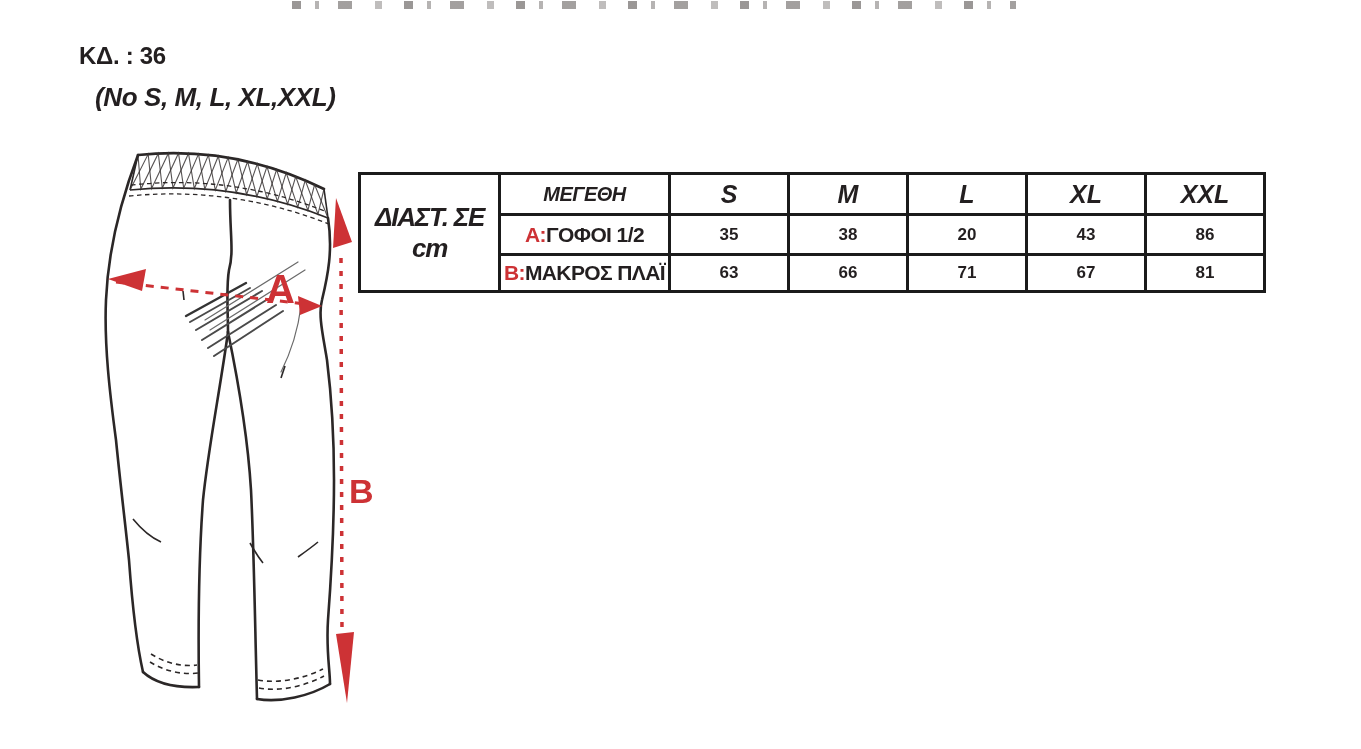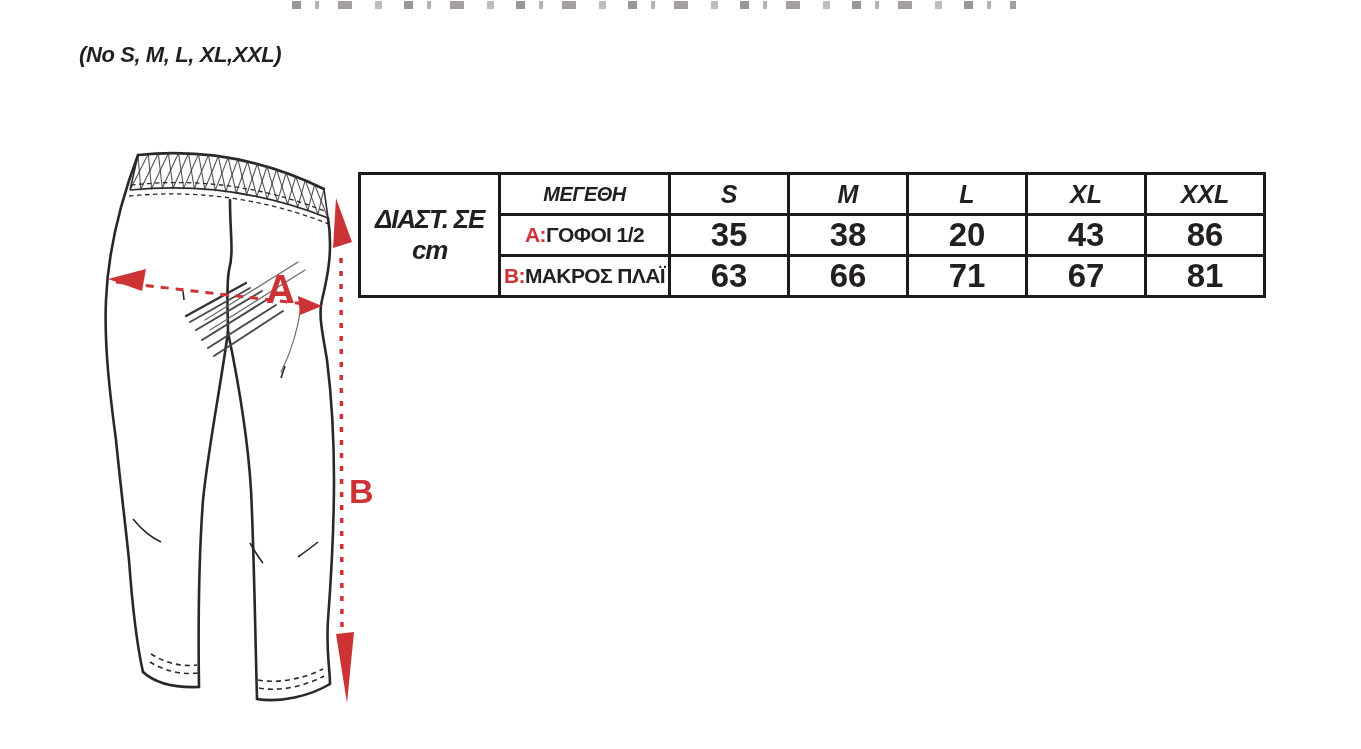--- a/index.html
+++ b/index.html
@@ -14,21 +14,21 @@
     background:repeating-linear-gradient(90deg,
       rgba(72,66,64,.55) 0 9px, transparent 9px 23px,
       rgba(72,66,64,.4) 23px 27px, transparent 27px 46px,
       rgba(72,66,64,.5) 46px 60px, transparent 60px 83px,
       rgba(72,66,64,.35) 83px 90px, transparent 90px 112px);
   }
   
   .heading{position:absolute;left:79px;top:44px;line-height:1;white-space:nowrap;}
   .code{font-size:24px;font-weight:bold;letter-spacing:-.3px;margin:0 0 10px 0;}
   .title{font-size:23px;font-weight:normal;letter-spacing:-.4px;margin:0 0 9px 0;}
-  .note{font-size:22px;font-weight:bold;font-style:italic;letter-spacing:-.4px;margin:0;}
+  .note{font-size:26px;font-weight:bold;font-style:italic;letter-spacing:-.4px;margin:16px;}
   
   svg.draw{position:absolute;left:0;top:0;}
   .outline{fill:none;stroke:#2b2727;stroke-width:2.6;stroke-linecap:round;stroke-linejoin:round;}
   .thinline{fill:none;stroke:#2b2727;stroke-width:1.6;}
   .stitch{fill:none;stroke:#2b2727;stroke-width:1.3;stroke-dasharray:4.5 3.5;}
   .hemstitch{fill:none;stroke:#2b2727;stroke-width:1.6;stroke-dasharray:5 4;}
   .zig{fill:none;stroke:#3a3535;stroke-width:1.1;opacity:.85;}
   .shade{fill:none;stroke:#4a4a4a;stroke-width:2;stroke-linecap:round;}
   .shadeThin{fill:none;stroke:#6a6a6a;stroke-width:1.2;stroke-linecap:round;}
   .shadeDark{fill:none;stroke:#333;stroke-width:2.4;stroke-linecap:round;}
@@ -41,31 +41,32 @@
     position:absolute;left:358px;top:172px;border-collapse:collapse;
     table-layout:fixed;width:905px;
   }
   table.size td{
     border:3px solid #1b1b1b;text-align:center;vertical-align:middle;
     padding:0;font-weight:bold;color:#231f20;background:#fff;
   }
   td.unit{font-size:26px;letter-spacing:-1.2px;}
   td.mege{font-size:20px;letter-spacing:-.5px;}
   td.szcol{font-size:25px;}
-  td.val{font-size:33px;}
+  td.val{font-size:17px;}
   td.rowlab{text-align:left;font-size:21px;letter-spacing:-.6px;padding-left:2px;white-space:nowrap;}
   td.rowlab .red{color:#cd3235;}
   tr.r1{height:41px;font-style:italic;} tr.r2{height:40px;} tr.r3{height:37px;}
 </style>
 </head>
 <body>
 
 <div class="remnant"></div>
 
 <div class="heading">
+  <p class="code">ΚΔ. : 36</p>
   <p class="note">(No S, M, L, XL,XXL)</p>
 </div>
 
 <svg class="draw" width="1361" height="749" viewBox="0 0 1361 749">
 
   <g>
     <path class="outline" d="M138,155 Q235,145 324,189" stroke-width="3"></path>
     <path class="thinline" d="M130,190 Q233,180 328,218"></path>
     <path class="thinline" d="M138,155 L130,190"></path>
     <path class="thinline" d="M324,189 L328,218"></path>

